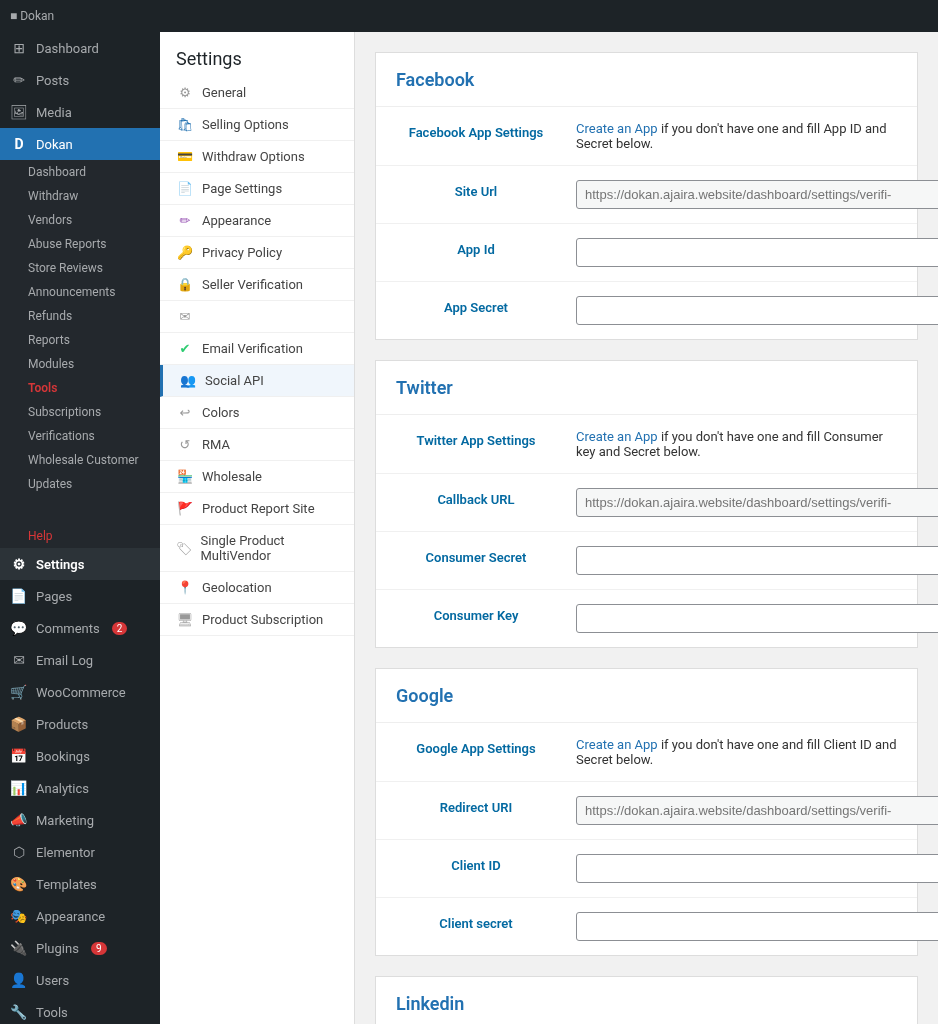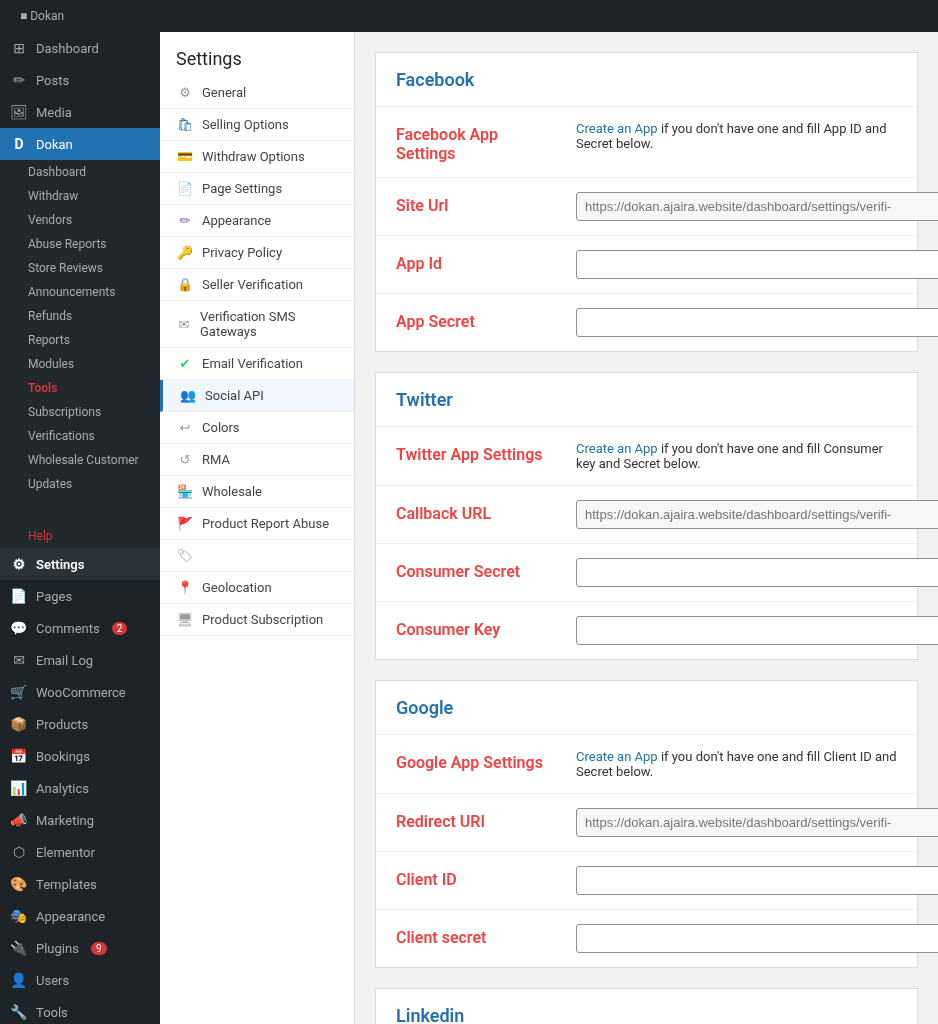--- a/index.html
+++ b/index.html
@@ -1,19 +1,19 @@
 <!DOCTYPE html>
 <html><head>
   <meta charset="utf-8">
   <style>
     * { box-sizing: border-box; margin: 0; padding: 0; }
     body { font-family: -apple-system, BlinkMacSystemFont, "Segoe UI", Roboto, sans-serif; font-size: 13px; background: #f1f1f1; color: #333; display: flex; height: 100vh; overflow: hidden; }
 
     
-    .admin-bar { position: fixed; top: 0; left: 0; right: 0; height: 32px; background: #1d2327; z-index: 9999; display: flex; align-items: center; padding: 0 20px; color: #a7aaad; font-size: 12px; }
+    .admin-bar { position: fixed; top: 0; left: 0; right: 0; height: 32px; background: #1d2327; z-index: 9999; display: flex; align-items: center; padding: 0 10px; color: #a7aaad; font-size: 12px; }
 
     
     .sidebar { width: 160px; background: #1d2327; color: #a7aaad; height: 100vh; overflow-y: auto; flex-shrink: 0; padding-top: 32px; }
     .sidebar-item { display: flex; align-items: center; gap: 8px; padding: 8px 10px; cursor: pointer; font-size: 13px; color: #a7aaad; text-decoration: none; }
     .sidebar-item.active { background: #2271b1; color: #fff; }
     .sidebar-item.active .sidebar-icon { color: #fff; }
     .sidebar-icon { width: 18px; text-align: center; font-size: 14px; }
     .badge { background: #d63638; color: #fff; border-radius: 9px; padding: 1px 5px; font-size: 10px; margin-left: 4px; }
 
     
@@ -29,21 +29,21 @@
 
     
     .main { flex: 1; overflow-y: auto; padding-top: 32px; background: #f1f1f1; border-radius: 21px; }
     .main-inner { padding: 20px; }
 
     
     .settings-section { background: #fff; border: 1px solid #ddd; margin-bottom: 20px; }
     .section-title { color: #2271b1; font-size: 18px; font-weight: 600; padding: 16px 20px; border-bottom: 1px solid #eee; }
     .settings-row { display: flex; align-items: flex-start; padding: 14px 20px; border-bottom: 1px solid #f0f0f0; gap: 20px; }
     .settings-row:last-child { border-bottom: none; }
-    .settings-label { width: 160px; flex-shrink: 0; font-weight: 600; font-size: 16px; color: #ef4444; padding-top: 4px; }
+    .settings-label { width: 160px; flex-shrink: 0; font-weight: 600; font-size: 13px; color: #0369a1; padding-top: 4px; text-align: center; }
     .settings-value { flex: 1; }
     .settings-input { width: 380px; padding: 6px 8px; border: 1px solid #8c8f94; border-radius: 3px; font-size: 13px; background: #fff; color: #333; }
     .settings-input-readonly { background: #f6f7f7; color: #8c8f94; }
     .settings-link { color: #2271b1; text-decoration: none; }
     .settings-description { color: #333; font-size: 13px; }
 
     
     ::-webkit-scrollbar { width: 6px; }
     ::-webkit-scrollbar-track { background: #f1f1f1; }
     ::-webkit-scrollbar-thumb { background: #ccc; border-radius: 3px; }
@@ -215,21 +215,20 @@
   <div class="second-sidebar-item">
     <span class="second-sidebar-icon">🔑</span>
     <span>Privacy Policy</span>
   </div>
   <div class="second-sidebar-item">
     <span class="second-sidebar-icon">🔒</span>
     <span>Seller Verification</span>
   </div>
   <div class="second-sidebar-item">
     <span class="second-sidebar-icon">✉</span>
-    <span>Verification SMS Gateways</span>
   </div>
   <div class="second-sidebar-item">
     <span class="second-sidebar-icon" style="color:#2ecc71;">✔</span>
     <span>Email Verification</span>
   </div>
   <div class="second-sidebar-item active">
     <span class="second-sidebar-icon">👥</span>
     <span>Social API</span>
   </div>
   <div class="second-sidebar-item">
@@ -239,24 +238,25 @@
   <div class="second-sidebar-item">
     <span class="second-sidebar-icon">↺</span>
     <span>RMA</span>
   </div>
   <div class="second-sidebar-item">
     <span class="second-sidebar-icon">🏪</span>
     <span>Wholesale</span>
   </div>
   <div class="second-sidebar-item">
     <span class="second-sidebar-icon">🚩</span>
-    <span>Product Report Abuse</span>
+    <span>Product Report Site</span>
   </div>
   <div class="second-sidebar-item">
     <span class="second-sidebar-icon">🏷</span>
+    <span>Single Product MultiVendor</span>
   </div>
   <div class="second-sidebar-item">
     <span class="second-sidebar-icon">📍</span>
     <span>Geolocation</span>
   </div>
   <div class="second-sidebar-item">
     <span class="second-sidebar-icon">🖥</span>
     <span>Product Subscription</span>
   </div>
 </div>

